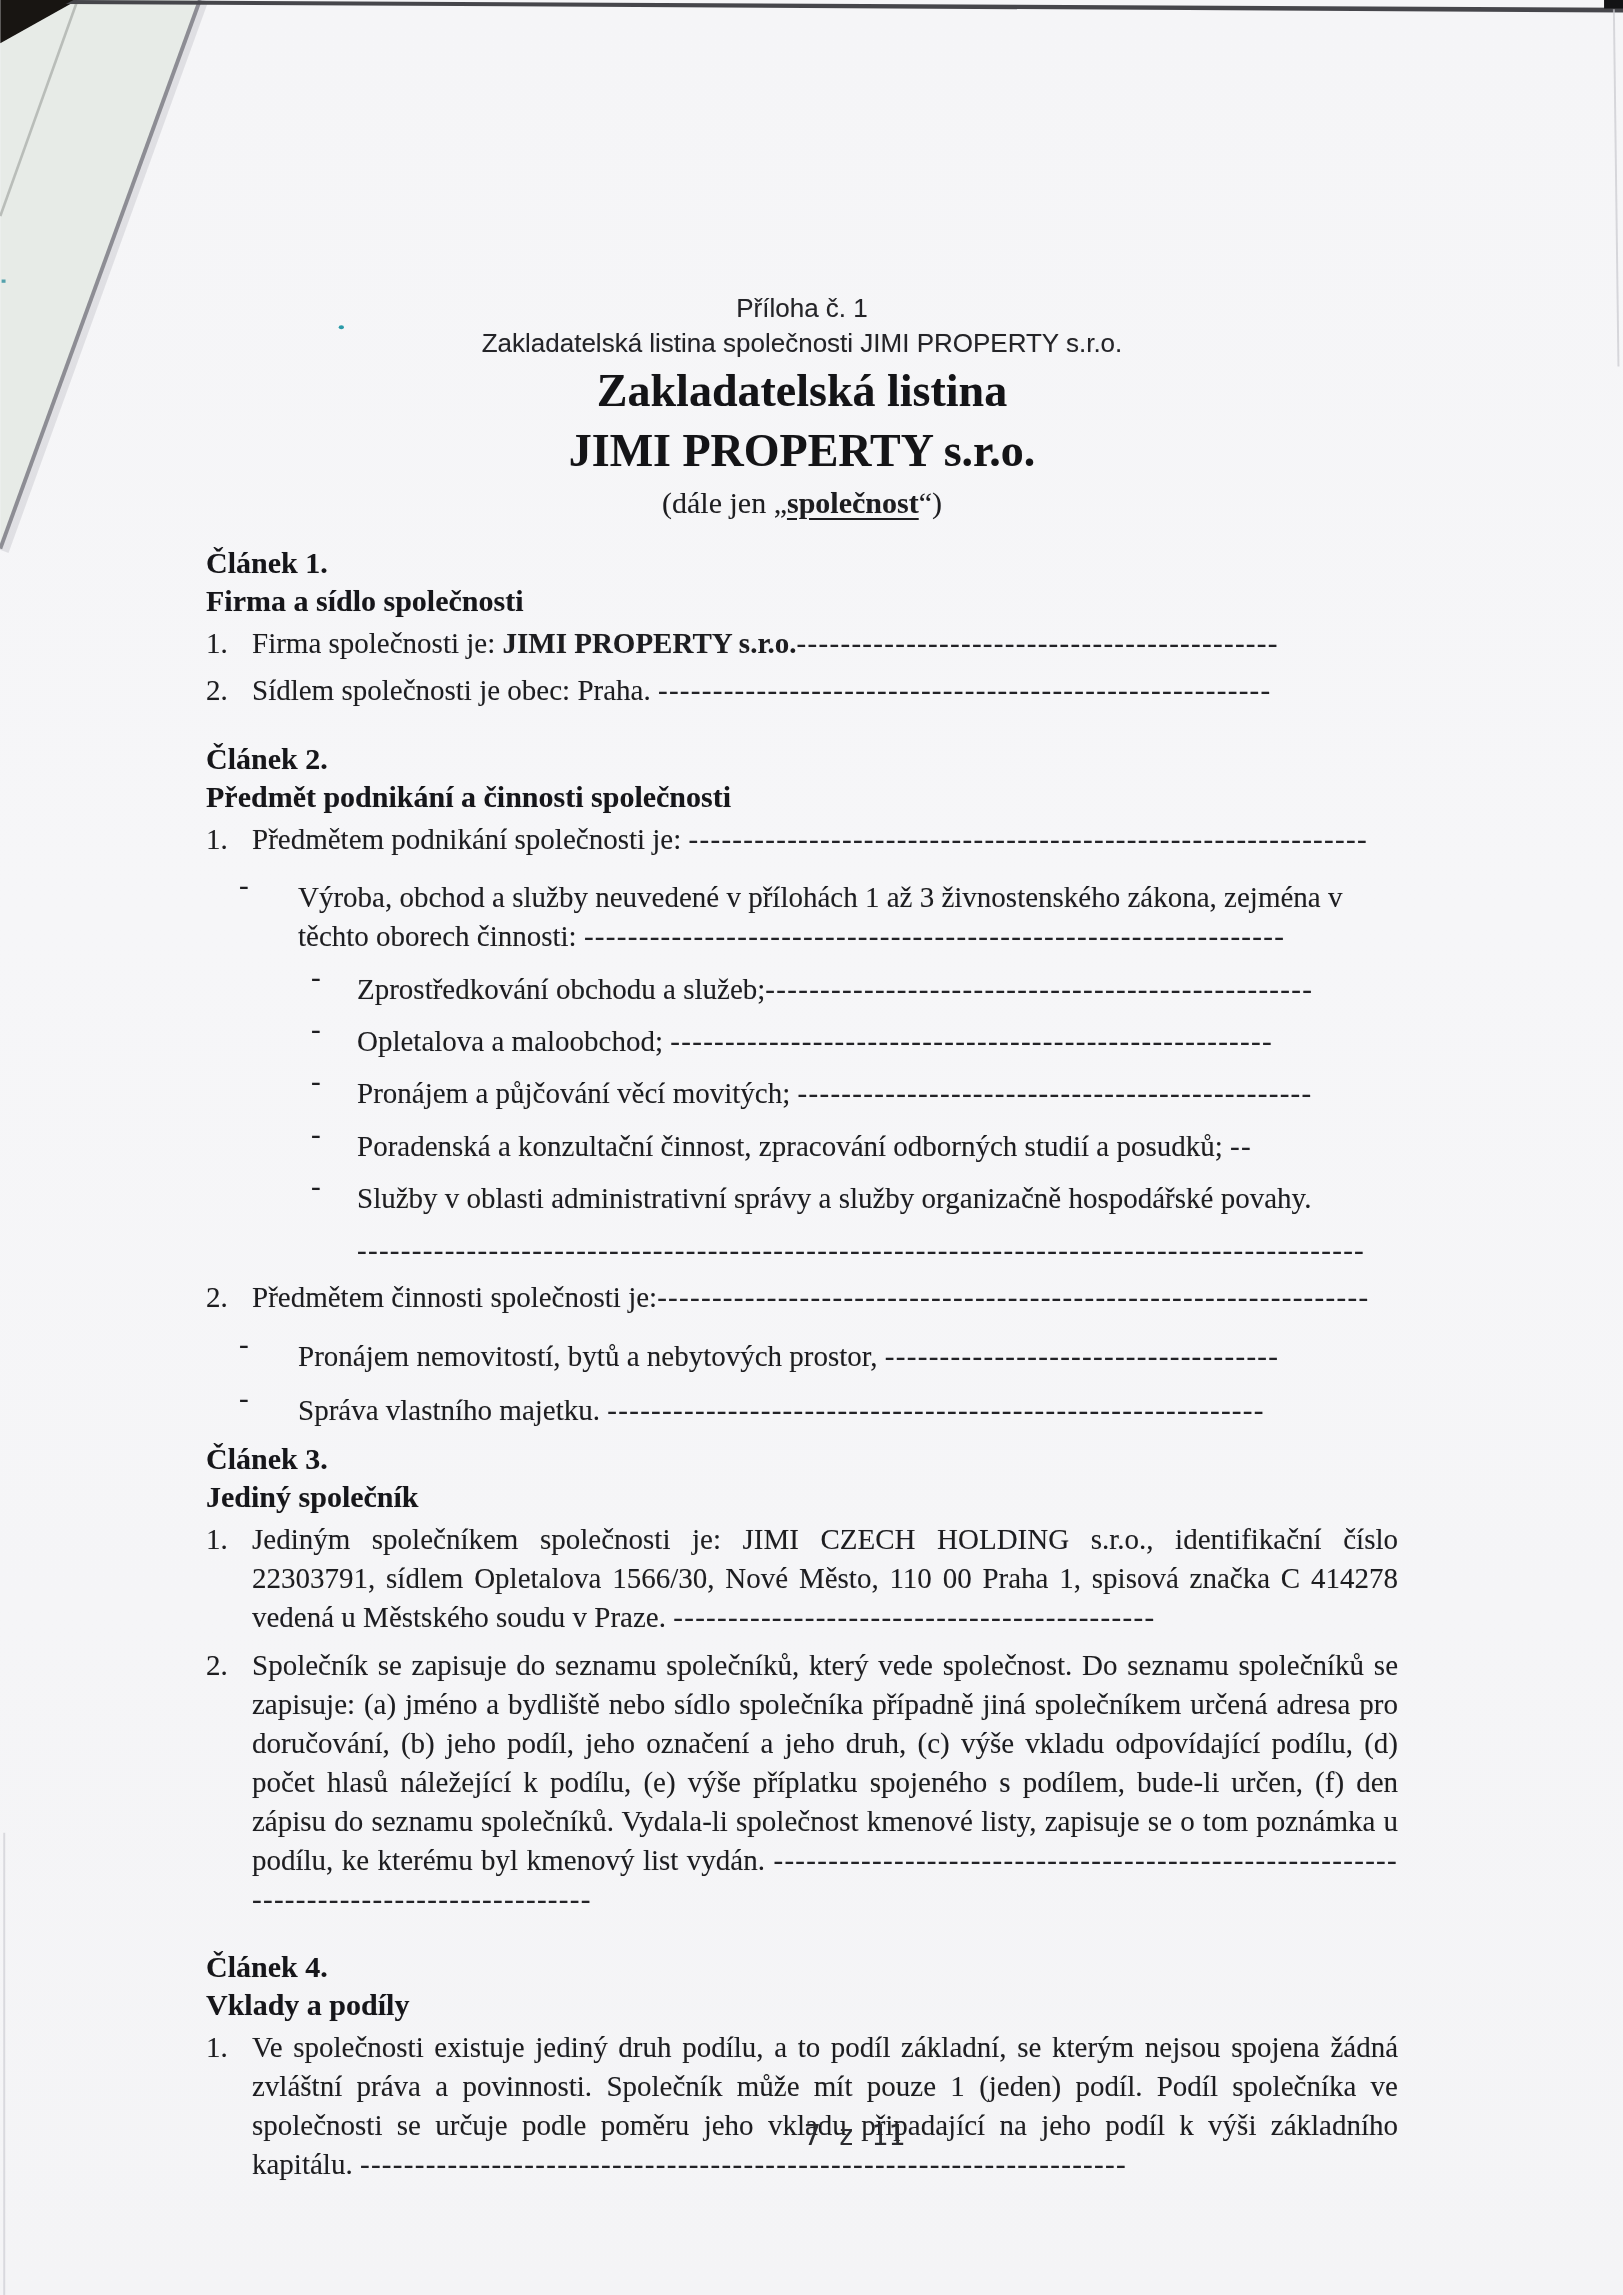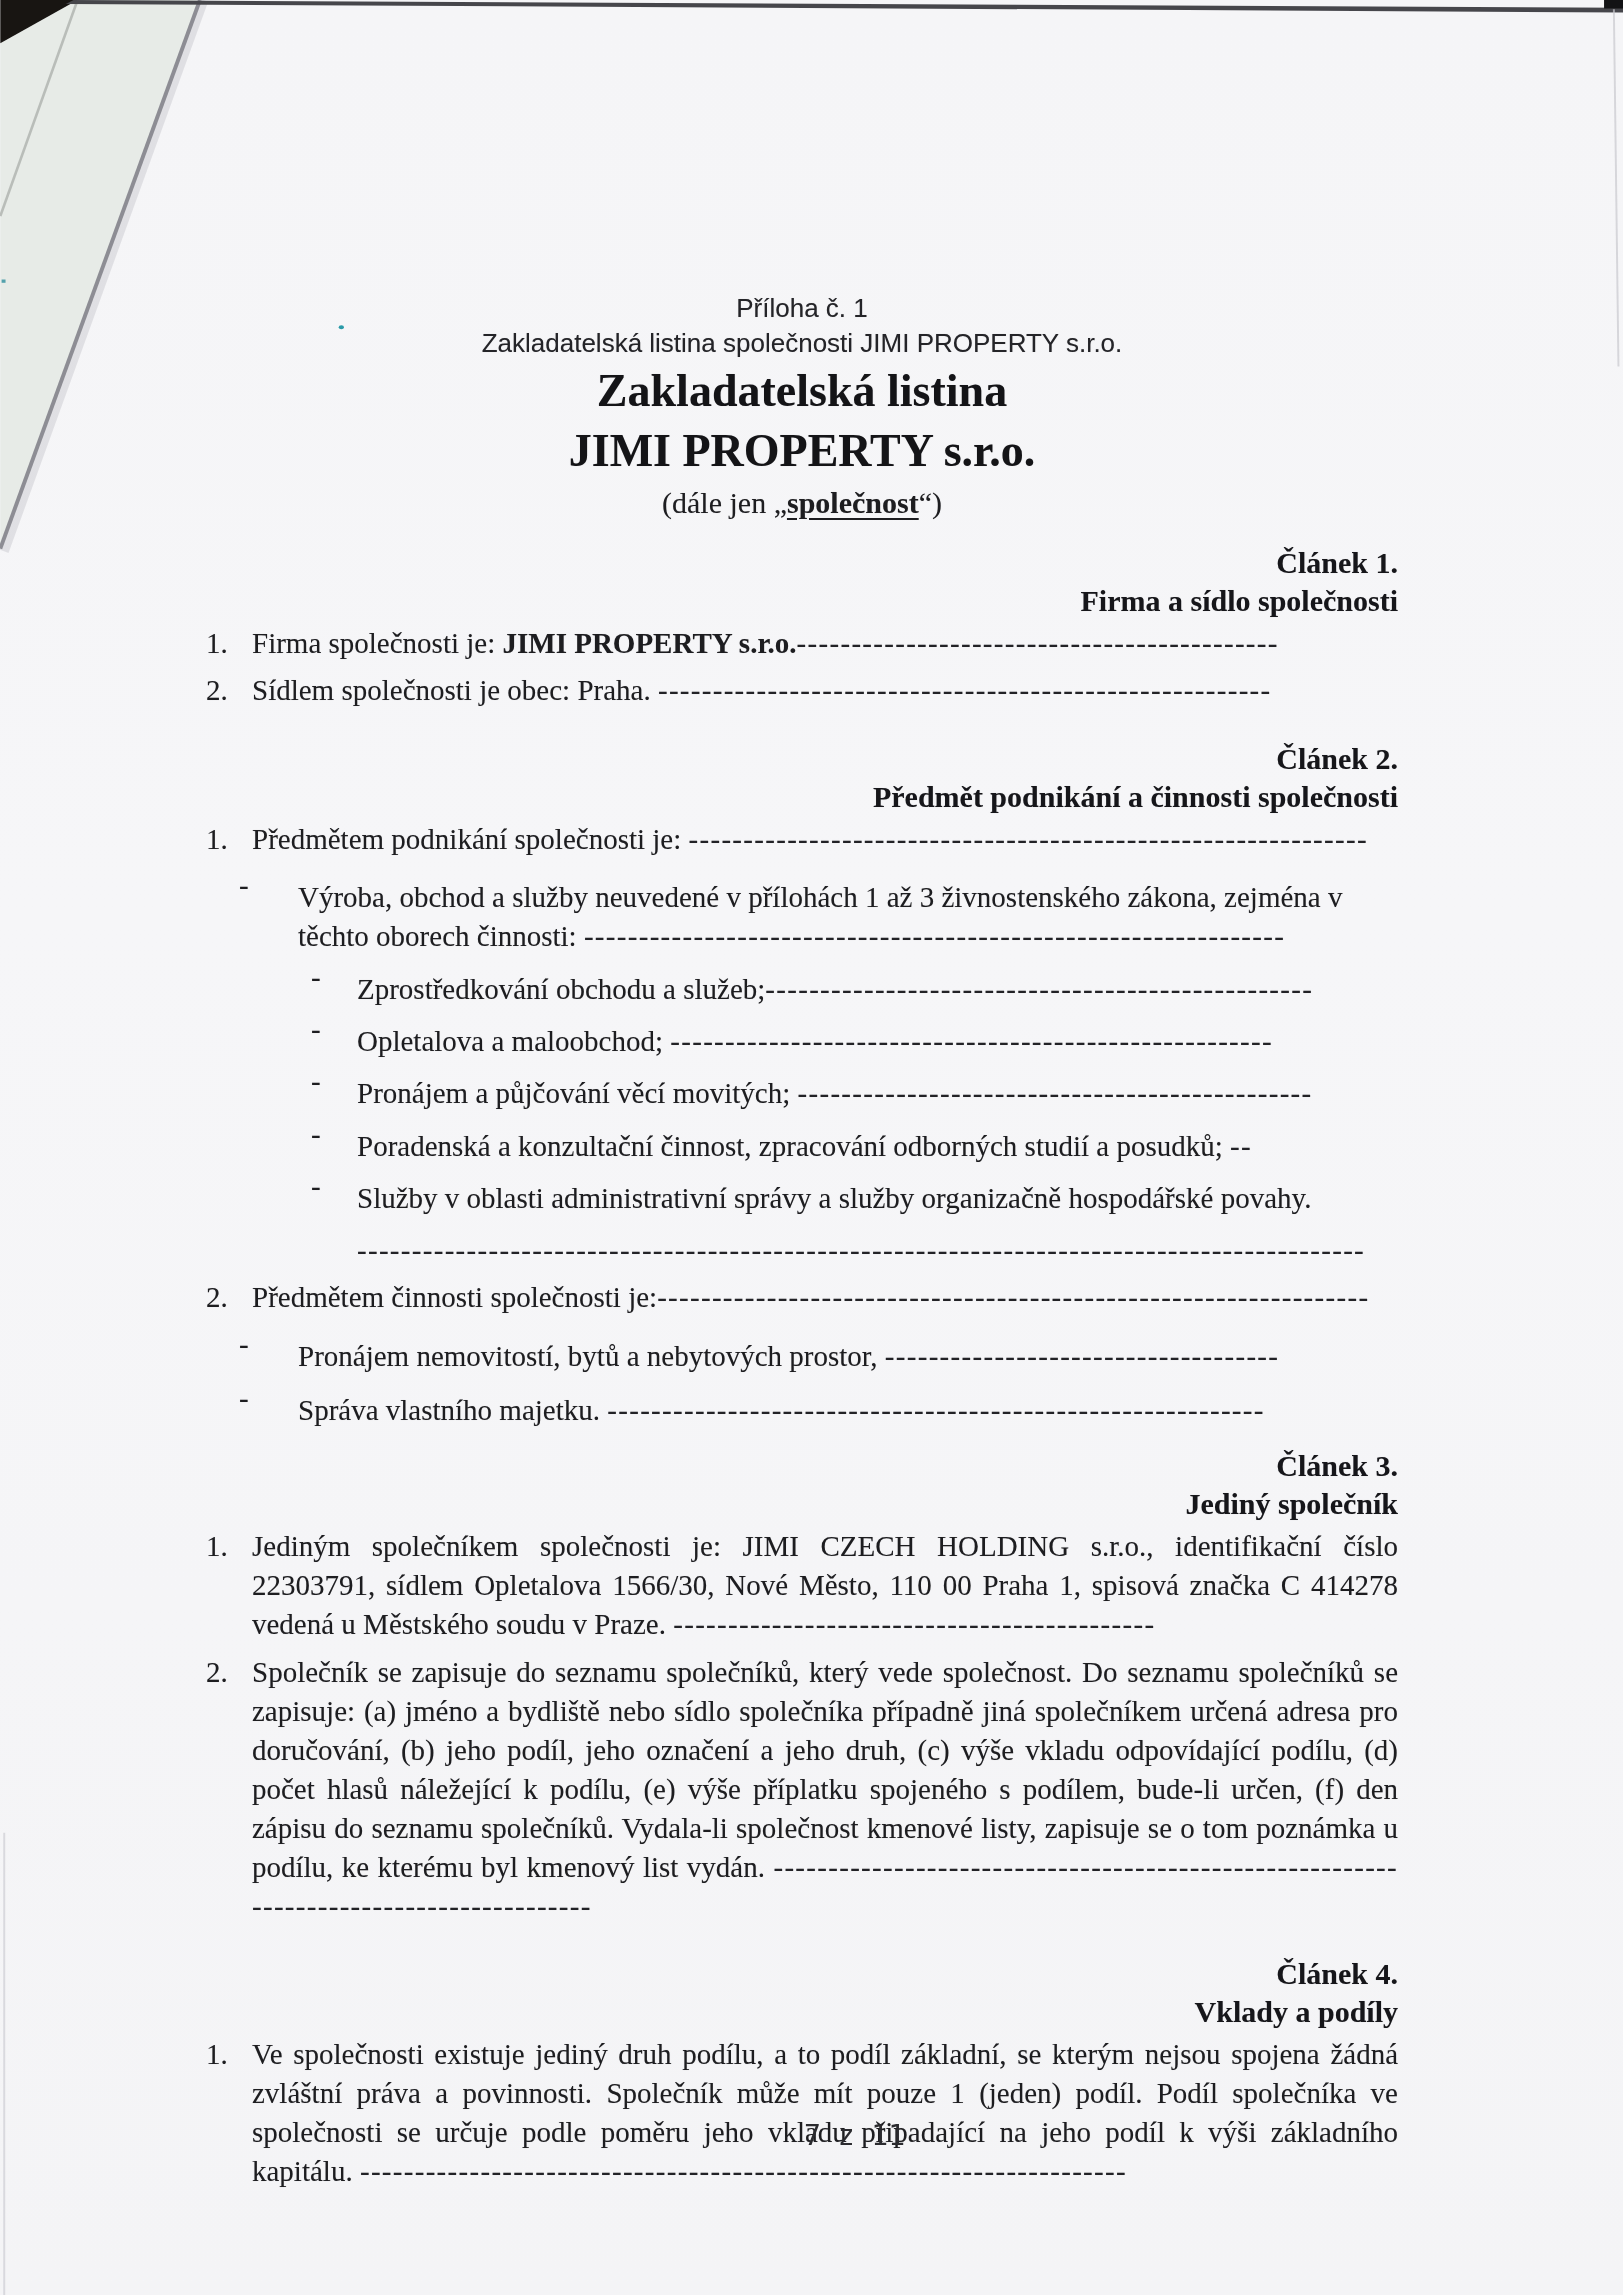--- a/index.html
+++ b/index.html
@@ -17,22 +17,22 @@
     padding-top:291px;
     font-size:29px;line-height:39px;
     text-shadow:0 0 0.7px rgba(20,20,25,.28);
   }
   .hdr{ text-align:center;font-family:"Liberation Sans", sans-serif;
         font-weight:normal;font-size:26px;line-height:35px;color:#242428;}
   .title-block{text-align:center;}
   .title-line{font-size:46px;line-height:60px;font-weight:bold;color:#141417;}
   .subtitle{text-align:center;font-size:30px;line-height:42px;margin-top:1.3px;}
   .subtitle .term{font-weight:bold;text-decoration:underline;text-decoration-thickness:2px;text-underline-offset:4.6px;}
-  .art-head{text-align:right;font-size:30px;line-height:38px;font-weight:bold;color:#16161a;}
-  .m-a1{margin-top:19.6px;} .m-a2{margin-top:30px;} .m-a3{margin-top:17px;} .m-a4{margin-top:29px;}
+  .art-head{text-align:left;font-size:30px;line-height:38px;font-weight:bold;color:#16161a;}
+  .m-a1{margin-top:19.6px;} .m-a2{margin-top:30px;} .m-a3{margin-top:10px;} .m-a4{margin-top:29px;}
   .items{margin-top:3.9px;}
   .item{display:flex;margin-bottom:7.9px;}
   .item:last-child{margin-bottom:0;}
   .num{flex:none;width:46px;}
   .itext{flex:1;}
   .just{text-align:justify;}
   .sub{display:flex;padding-left:33px;margin-top:2.6px;}
   .sub .bullet{flex:none;width:59px;}
   .subsub{display:flex;padding-left:105px;margin-top:1.3px;}
   .subsub .bullet{flex:none;width:46px;}

